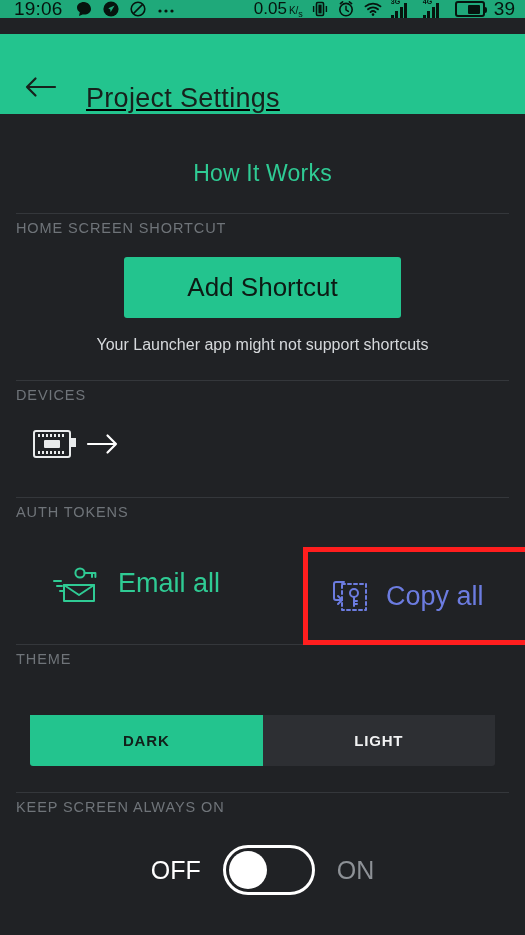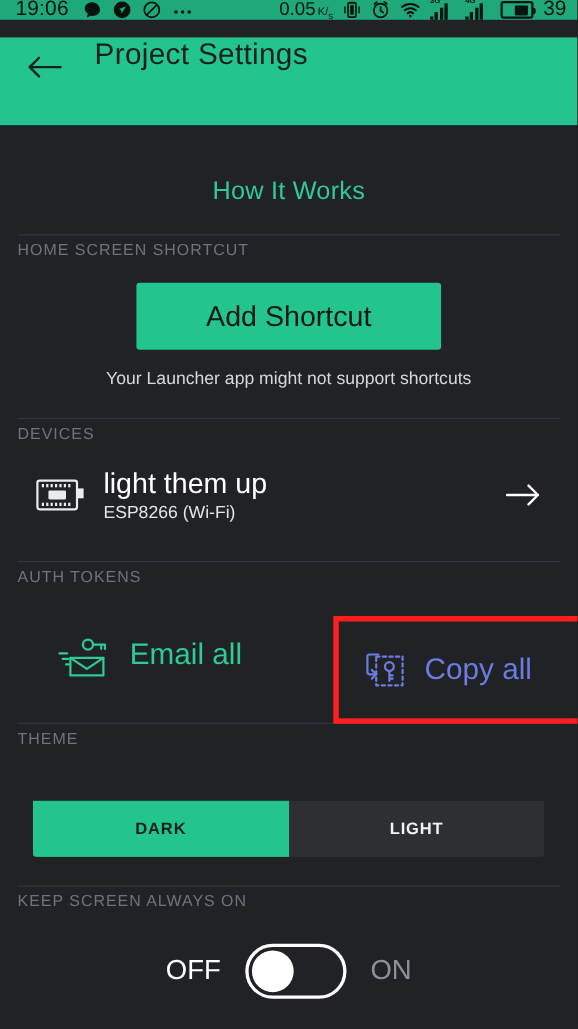--- a/index.html
+++ b/index.html
@@ -59,21 +59,21 @@
     content: ""; position: absolute; right: -4px; top: 4px;
     width: 3px; height: 6px; background: #06140e; border-radius: 0 2px 2px 0;
   }
   .batt .fill { height: 9px; background: #06140e; margin-left: 11px; width: 12px; border-radius: 1px; }
 
   
   .appbar {
     position: absolute; top: 34px; left: 0;
     width: 525px; height: 80px;
     background: #23C48E;
-    display: flex; align-items: flex-start;
+    display: flex; align-items: flex-end; text-decoration: underline;
   }
   .back-btn {
     width: 54px; height: 54px; margin-left: 14px;
     display: flex; align-items: center; justify-content: center;
     cursor: pointer;
   }
   .appbar-title {
     font-size: 27px; color: #17211c; font-weight: 400;
     margin-left: 18px; letter-spacing: .3px;
   }
@@ -325,24 +325,20 @@
               <rect x="7" y="26" width="2" height="3"></rect>
                 <rect x="11" y="26" width="2" height="3"></rect>
               <rect x="15" y="26" width="2" height="3"></rect>
                 <rect x="19" y="26" width="2" height="3"></rect>
               <rect x="23" y="26" width="2" height="3"></rect>
                 <rect x="27" y="26" width="2" height="3"></rect>
               <rect x="31" y="26" width="2" height="3"></rect>
             </g>
           </svg>
         </div>
-        <div class="device-text">
-          <div class="device-name">light them up</div>
-          <div class="device-sub">ESP8266 (Wi-Fi)</div>
-        </div>
         <div class="device-arrow">
           <svg class="ico" width="34" height="24" viewBox="0 0 34 24">
             <path d="M3 12h28M22.5 3.5 31 12l-8.5 8.5" fill="none" stroke="#ffffff" stroke-width="2.2" stroke-linecap="round" stroke-linejoin="round"></path>
           </svg>
         </div>
       </div>
     </div>
 
     <div class="section">
       <div class="section-hdr">AUTH TOKENS</div>

